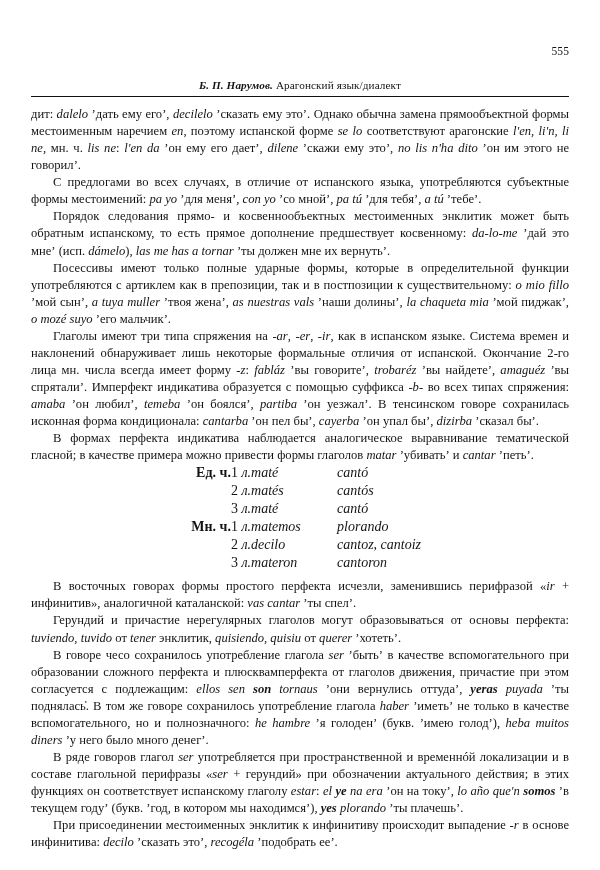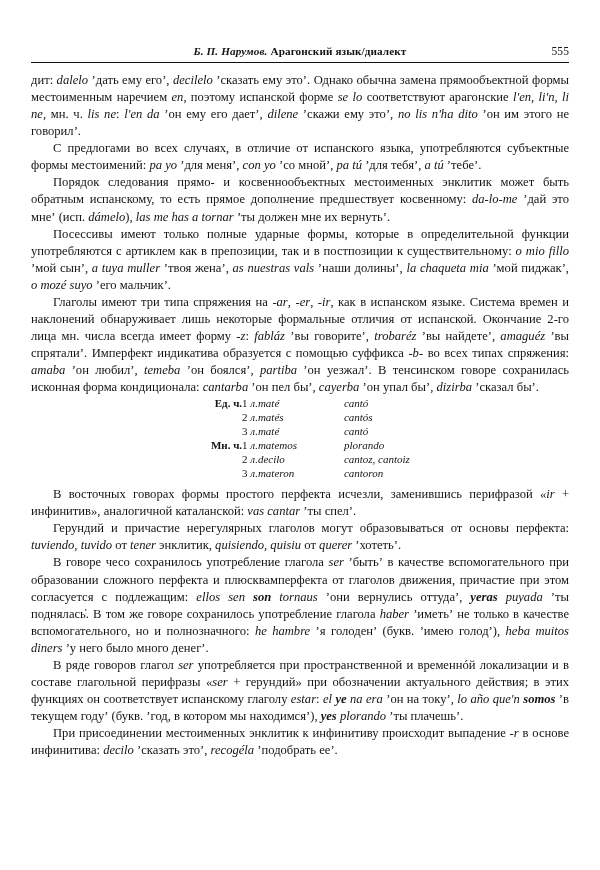--- a/index.html
+++ b/index.html
@@ -28,22 +28,23 @@
     position: relative;
     font-size: 11.2px;
     letter-spacing: 0.1px;
     padding-bottom: 3px;
   }
   .running-head .head-author {
     font-style: italic;
     font-weight: bold;
   }
   .running-head .head-title {
-    font-weight: bold;
+    font-weight: normal;
     margin-left: 3px;
+    margin-top: 34px;
   }
   .running-head .head-folio {
     position: absolute;
     right: 0;
     top: 0;
     font-size: 11.5px;
     font-weight: normal;
   }
   .head-rule {
     border: 0;
@@ -64,21 +65,21 @@
   i, .it { font-style: italic; }
   .bi { font-style: italic; font-weight: bold; }
   .table-title {
     text-align: center;
     font-size: 12.6px;
     margin: 7px 0 6px 0;
   }
   table.conj {
     border-collapse: collapse;
     margin: 0 auto 6px auto;
-    font-size: 11px;
+    font-size: 14px;
     font-family: Liberation Serif, serif;
   }
   table.conj td {
     padding: 1.0px 0;
     vertical-align: baseline;
     white-space: nowrap;
   }
   td.num-label {
     font-weight: bold;
     text-align: right;
@@ -118,20 +119,21 @@
     <p class="no-indent"><span>дит: </span><i>dalelo</i><span> ʼдать ему егоʼ, </span><i>decilelo</i><span> ʼсказать ему этоʼ. Однако обычна замена прямообъектной формы местоименным наречием </span><i>en</i><span>, поэтому испанской форме </span><i>se lo</i><span> соответствуют арагонские </span><i>l'en, li'n, li ne,</i><span> мн. ч. </span><i>lis ne</i><span>: </span><i>l'en da</i><span> ʼон ему его даетʼ, </span><i>dilene</i><span> ʼскажи ему этоʼ, </span><i>no lis n'ha dito</i><span> ʼон им этого не говорилʼ.</span></p>
 
     <p><span>С предлогами во всех случаях, в отличие от испанского языка, употребляются субъектные формы местоимений: </span><i>pa yo</i><span> ʼдля меняʼ, </span><i>con yo</i><span> ʼсо мнойʼ, </span><i>pa tú</i><span> ʼдля тебяʼ, </span><i>a tú</i><span> ʼтебеʼ.</span></p>
 
     <p><span>Порядок следования прямо- и косвеннообъектных местоименных энклитик может быть обратным испанскому, то есть прямое дополнение предшествует косвенному: </span><i>da-lo-me</i><span> ʼдай это мнеʼ (исп. </span><i>dámelo</i><span>), </span><i>las me has a tornar</i><span> ʼты должен мне их вернутьʼ.</span></p>
 
     <p><span>Посессивы имеют только полные ударные формы, которые в определительной функции употребляются с артиклем как в препозиции, так и в постпозиции к существительному: </span><i>o mio fillo</i><span> ʼмой сынʼ, </span><i>a tuya muller</i><span> ʼтвоя женаʼ, </span><i>as nuestras vals</i><span> ʼнаши долиныʼ, </span><i>la chaqueta mia</i><span> ʼмой пиджакʼ, </span><i>o mozé suyo</i><span> ʼего мальчикʼ.</span></p>
 
     <p><span>Глаголы имеют три типа спряжения на </span><i>-ar</i><span>, </span><i>-er</i><span>, </span><i>-ir</i><span>, как в испанском языке. Система времен и наклонений обнаруживает лишь некоторые формальные отличия от испанской. Окончание 2-го лица мн. числа всегда имеет форму </span><i>-z</i><span>: </span><i>fabláz</i><span> ʼвы говоритеʼ, </span><i>trobaréz</i><span> ʼвы найдетеʼ, </span><i>amaguéz</i><span> ʼвы спряталиʼ. Имперфект индикатива образуется с помощью суффикса </span><i>-b-</i><span> во всех типах спряжения: </span><i>amaba</i><span> ʼон любилʼ, </span><i>temeba</i><span> ʼон боялсяʼ, </span><i>partiba</i><span> ʼон уезжалʼ. В тенсинском говоре сохранилась исконная форма кондиционала: </span><i>cantarba</i><span> ʼон пел быʼ, </span><i>cayerba</i><span> ʼон упал быʼ, </span><i>dizirba</i><span> ʼсказал быʼ.</span></p>
 
+    <p><span>В формах перфекта индикатива наблюдается аналогическое выравнивание тематической гласной; в качестве примера можно привести формы глаголов </span><i>matar</i><span> ʼубиватьʼ и </span><i>cantar</i><span> ʼпетьʼ.</span></p>
 
 
     <table class="conj">
       <tbody>
         <tr>
           <td class="num-label">Ед. ч.</td>
           <td class="person"><span class="pnum">1</span>&nbsp;<span class="pabbr">л.</span></td>
           <td class="form-a">maté</td>
           <td class="form-b">cantó</td>
         </tr>

